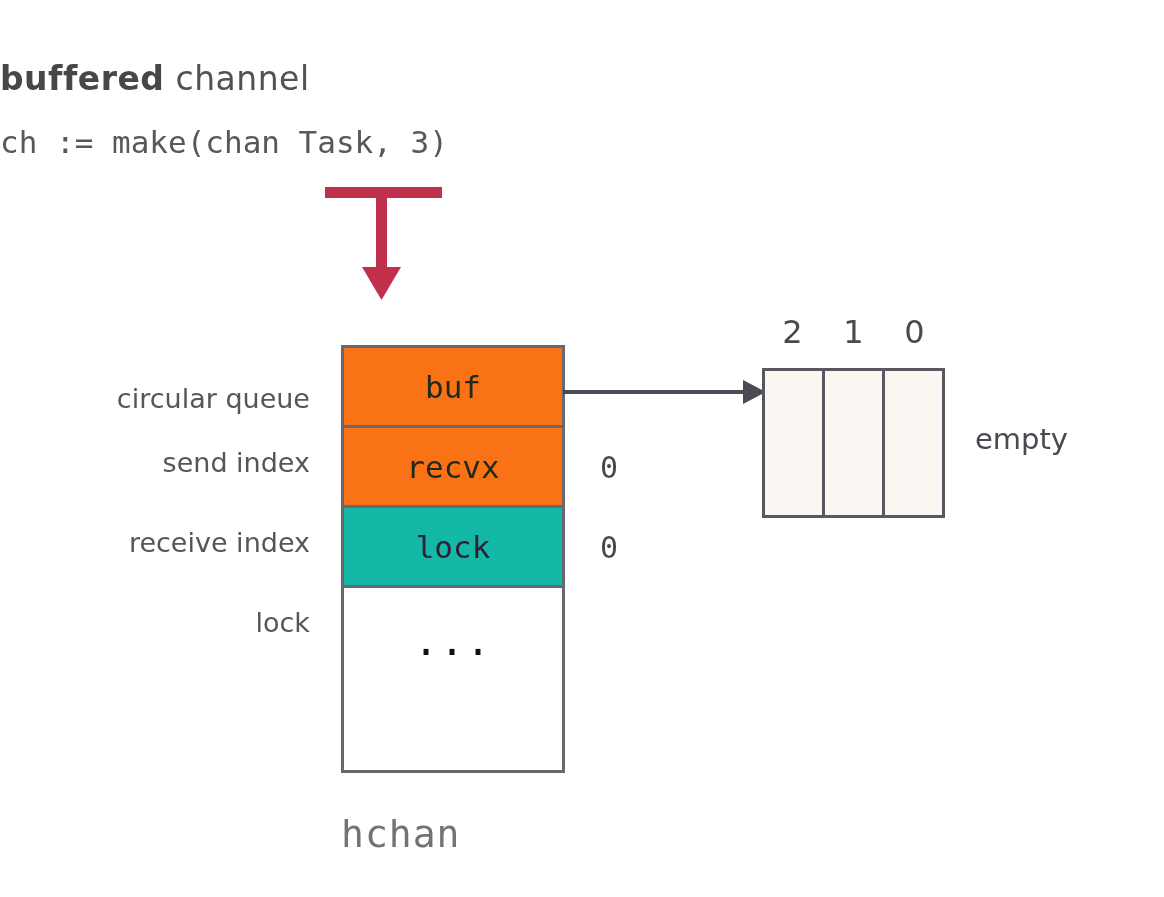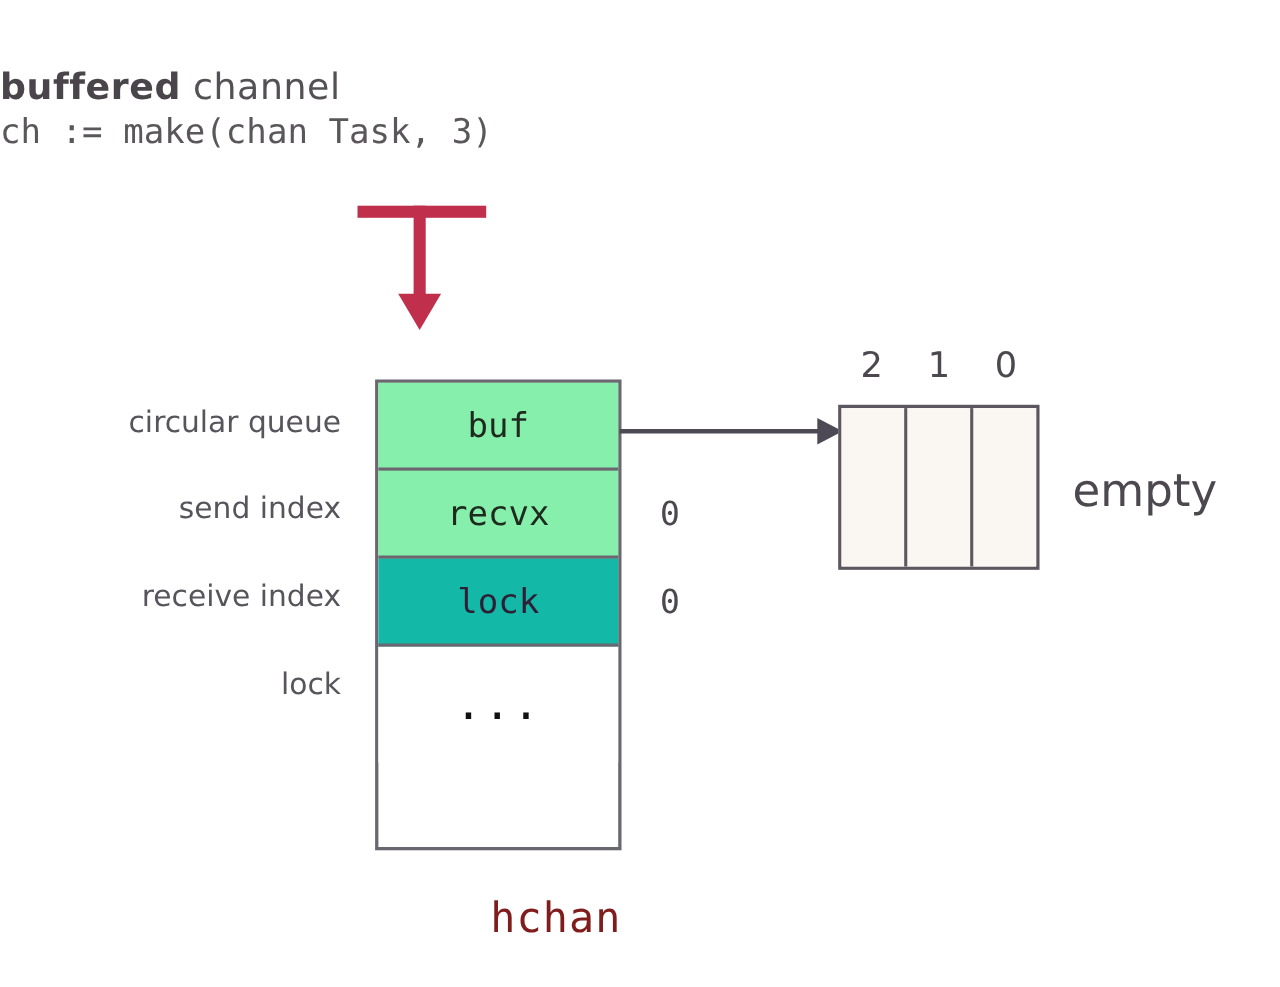--- a/index.html
+++ b/index.html
@@ -26,21 +26,21 @@
   #title-line1 {
     font-size: 33px;
     color: #555055;
     letter-spacing: 0.5px;
   }
   #title-line1 .bold {
     font-weight: bold;
     color: #4a454a;
   }
   #title-line2 {
-    margin-top: 10px;
+    margin-top: 32px;
     font-family: "DejaVu Sans Mono", monospace;
     font-size: 31px;
     color: #5b565b;
     letter-spacing: 0px;
   }
 
   
   #create-arrow {
     position: absolute;
     left: 318px;
@@ -63,21 +63,21 @@
     height: 80px;
     box-sizing: border-box;
     border-bottom: 3px solid #6b6770;
     display: flex;
     align-items: center;
     justify-content: center;
     font-family: "DejaVu Sans Mono", monospace;
     font-size: 31px;
     color: #1e2a1e;
   }
-  .hchan-row.green  { background: #86efac; }
+  .hchan-row.green  { background: #f97316; }
   .hchan-row.purple { background: #14b8a6; color: #2e1f35; }
   .hchan-row.plain  {
     background: #ffffff;
     height: 105px;
     border-bottom: none;
     color: #111111;
     font-size: 40px;
     letter-spacing: 2px;
   }
 
@@ -146,55 +146,55 @@
     flex: 1 1 0;
     text-align: center;
     font-size: 32px;
     color: #4d4850;
   }
 
   #empty-label {
     position: absolute;
     left: 975px;
     top: 422px;
-    font-size: 41px;
+    font-size: 29px;
     color: #4d4850;
   }
 
   
   #hchan-caption {
     position: absolute;
     left: 341px;
     top: 812px;
     width: 224px;
-    text-align: right;
+    text-align: left;
     font-family: "DejaVu Sans Mono", monospace;
     font-size: 38px;
-    color: #7f1d1d;
+    color: #737373;
     letter-spacing: 1px;
   }
 </style>
 </head>
 <body>
 
 <div id="title-block">
   <div id="title-line1"><span class="bold">buffered</span><span> channel</span></div>
   <div id="title-line2">ch := make(chan Task, 3)</div>
 </div>
 
 <div id="create-arrow">
   <svg width="140" height="125" viewBox="0 0 140 125" xmlns="http://www.w3.org/2000/svg">
     <rect x="7" y="5" width="117" height="11" fill="#c0304c"></rect>
     <rect x="58" y="5" width="11" height="85" fill="#c0304c"></rect>
     <polygon points="44,85 83,85 63.5,118" fill="#c0304c"></polygon>
   </svg>
 </div>
 
 <div id="left-labels">
-  <div class="side-label" style="top: 24px;">circular queue</div>
+  <div class="side-label" style="top: 38px;">circular queue</div>
   <div class="side-label" style="top: 102px;">send index</div>
   <div class="side-label" style="top: 182px;">receive index</div>
   <div class="side-label" style="top: 262px;">lock</div>
 </div>
 
 <div id="hchan-box">
   <div class="hchan-row green">buf</div>
   <div class="hchan-row green">recvx</div>
   <div class="hchan-row purple">lock</div>
   <div class="hchan-row plain">...</div>

